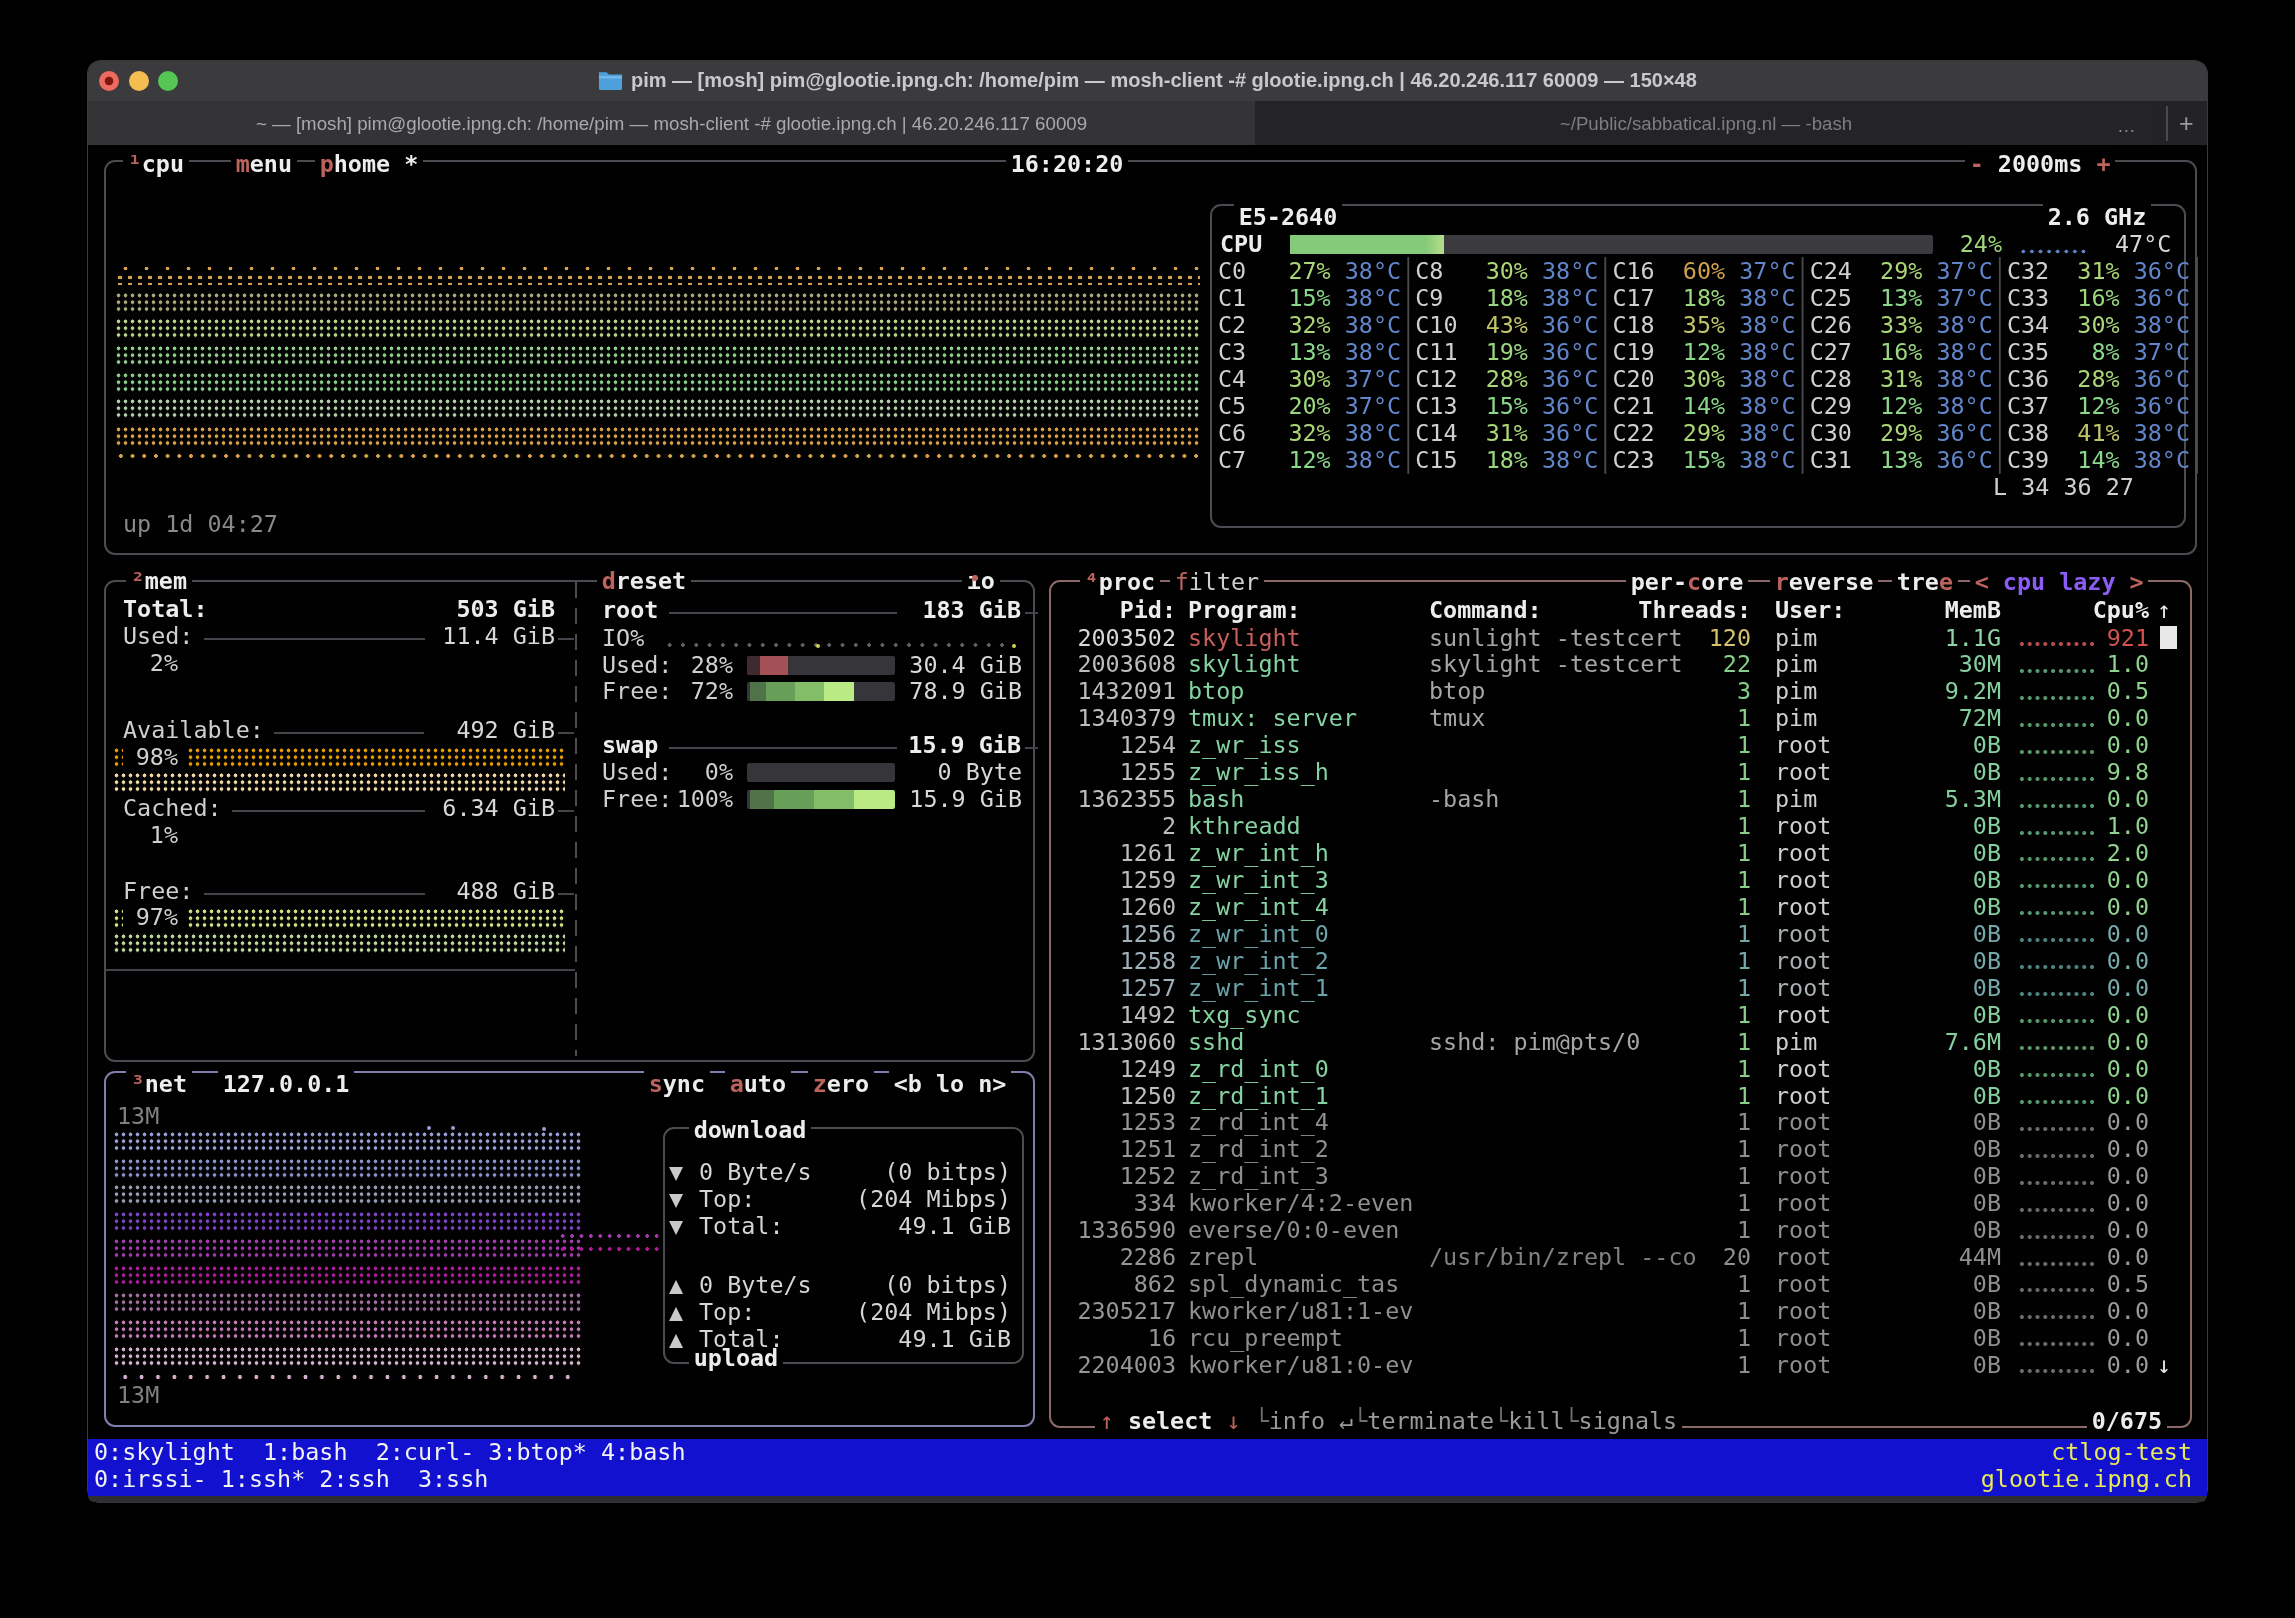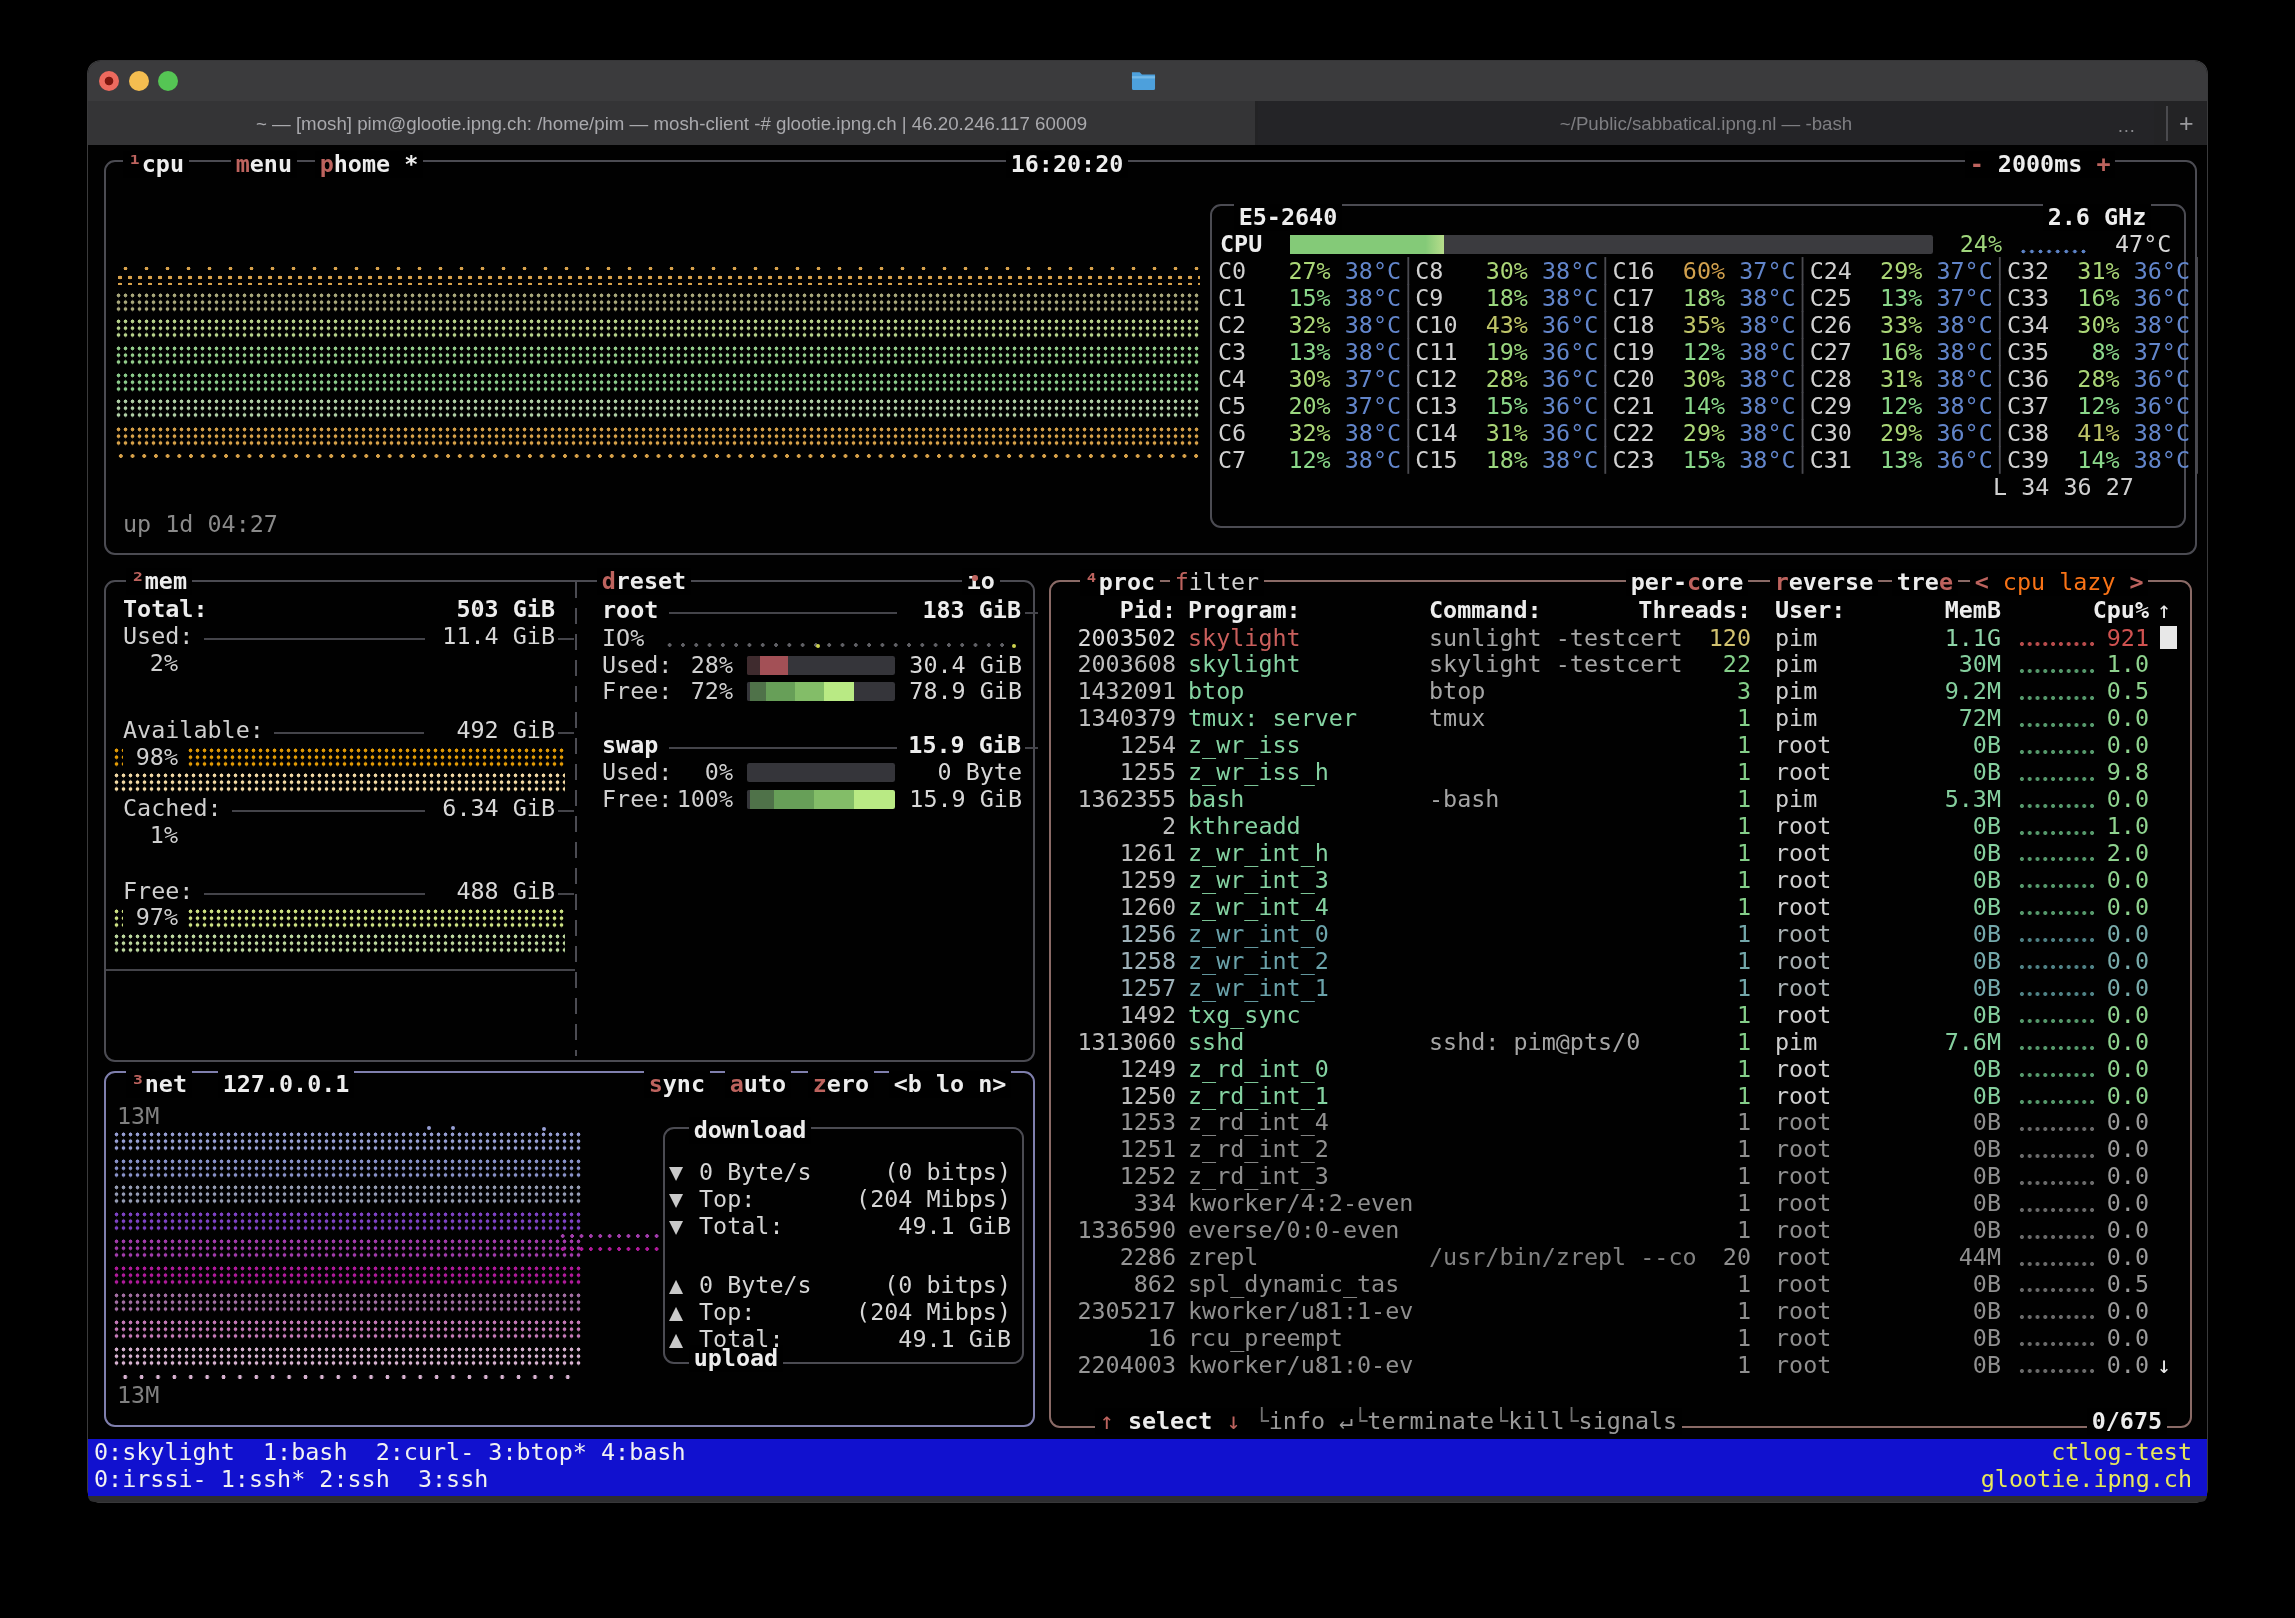--- a/index.html
+++ b/index.html
@@ -14,21 +14,21 @@
 
 <div class="abs" style="left:88px;top:61px;width:2119px;height:1441px;background:#010101;border-radius:12.5px;box-shadow:0 0 0 0.8px #4a4a4c,0 31px 70px rgba(0,0,0,.7);"></div>
 <div class="abs" style="left:88px;top:61px;width:2119px;height:41px;background:#3b3b3d;border-radius:12.5px 12.5px 0 0;"></div>
 <div class="abs" style="left:99px;top:71px;width:20px;height:20px;border-radius:50%;background:radial-gradient(circle at 50% 50%, #7d160e 0 3.9px, #ed6a5e 4.7px);"></div>
 <div class="abs" style="left:129px;top:71px;width:20px;height:20px;border-radius:50%;background:#f4bd50;"></div>
 <div class="abs" style="left:158px;top:71px;width:20px;height:20px;border-radius:50%;background:#55c554;"></div>
 <div class="abs" style="left:88px;top:69px;width:2119px;text-align:center;font-family:'Liberation Sans',sans-serif;font-size:20px;font-weight:600;color:#c9c9cb;">
   <svg width="25" height="20" viewBox="0 0 32 26" style="vertical-align:-3.1px;margin-right:7.8px;">
       <path fill="#4da0dc" d="M1 3 h10 l3 3 h17 v18 a2 2 0 0 1 -2 2 h-26 a2 2 0 0 1 -2 -2 z"></path>
       <path fill="#74b9e8" d="M1 8 h30 v3 h-30 z"></path>
-    </svg>
+    </svg><span>pim — [mosh] pim@glootie.ipng.ch: /home/pim — mosh-client -# glootie.ipng.ch | 46.20.246.117 60009 — 150×48</span>
 </div>
 
 <div class="abs" style="left:88px;top:101px;width:2119px;height:44px;background:#232325;"></div>
 <div class="abs" style="left:88px;top:101px;width:1167px;height:44px;background:#343436;"></div>
 <div class="abs" style="left:88px;top:113px;width:1167px;text-align:center;font-family:'Liberation Sans',sans-serif;font-size:18.7px;color:#a9a9ad;">~ — [mosh] pim@glootie.ipng.ch: /home/pim — mosh-client -# glootie.ipng.ch | 46.20.246.117 60009</div>
 <div class="abs" style="left:1258px;top:101px;width:896px;height:44px;background:#242427;"></div>
 <div class="abs" style="left:1258px;top:113px;width:896px;text-align:center;font-family:'Liberation Sans',sans-serif;font-size:18.7px;color:#7e7e82;">~/Public/sabbatical.ipng.nl — -bash</div>
 <div class="abs" style="left:2117px;top:115px;font-family:'Liberation Sans',sans-serif;font-size:18.7px;color:#8a8a8e;">…</div>
 <div class="abs" style="left:2166px;top:106px;width:1.6px;height:35px;background:#4a4a4e;"></div>
 <div class="abs" style="left:2179px;top:109px;font-family:'Liberation Sans',sans-serif;font-size:25px;font-weight:300;color:#9a9a9e;">+</div>
@@ -182,21 +182,21 @@
     <div style="left: 777px; top: 1299px; width: 234px; text-align: right; font-family: &quot;DejaVu Sans Mono&quot;, monospace; font-size: 23.4px; line-height: 27px; white-space: pre; color: rgb(213, 213, 213); position: absolute;">(204 Mibps)</div>
     <div style="left: 669px; top: 1326px; font-family: &quot;DejaVu Sans Mono&quot;, monospace; font-size: 23.4px; line-height: 27px; white-space: pre; color: rgb(201, 201, 201); position: absolute;">▲</div>
     <div style="left: 699px; top: 1326px; font-family: &quot;DejaVu Sans Mono&quot;, monospace; font-size: 23.4px; line-height: 27px; white-space: pre; color: rgb(213, 213, 213); position: absolute;">Total:</div>
     <div style="left: 777px; top: 1326px; width: 234px; text-align: right; font-family: &quot;DejaVu Sans Mono&quot;, monospace; font-size: 23.4px; line-height: 27px; white-space: pre; color: rgb(213, 213, 213); position: absolute;">49.1 GiB</div>
     <div style="left: 1049px; top: 580px; width: 1139px; height: 844px; border: 2.3px solid rgb(138, 106, 102); border-radius: 11px; position: absolute;"><i class="vl"></i><i class="vr"></i></div>
     <div style="left: 1080px; top: 569px; background: rgb(0, 0, 0); padding: 0px 4.7px; font-family: &quot;DejaVu Sans Mono&quot;, monospace; font-size: 23.4px; line-height: 27px; white-space: pre; font-weight: bold; color: rgb(237, 237, 237); position: absolute;"><span class="red">⁴</span><span style="font-weight:bold;color:#ededed">proc</span></div>
     <div style="left: 1170px; top: 569px; background: rgb(0, 0, 0); padding: 0px 4.7px; font-family: &quot;DejaVu Sans Mono&quot;, monospace; font-size: 23.4px; line-height: 27px; white-space: pre; color: rgb(207, 207, 207); position: absolute;"><span class="red">f</span>ilter</div>
     <div style="left: 1626px; top: 569px; background: rgb(0, 0, 0); padding: 0px 4.7px; font-family: &quot;DejaVu Sans Mono&quot;, monospace; font-size: 23.4px; line-height: 27px; white-space: pre; font-weight: bold; color: rgb(237, 237, 237); position: absolute;"><span style="font-weight:bold;color:#ededed">per-</span><span class="red">c</span><span style="font-weight:bold;color:#ededed">ore</span></div>
     <div style="left: 1770px; top: 569px; background: rgb(0, 0, 0); padding: 0px 4.7px; font-family: &quot;DejaVu Sans Mono&quot;, monospace; font-size: 23.4px; line-height: 27px; white-space: pre; font-weight: bold; color: rgb(237, 237, 237); position: absolute;"><span style="font-weight:bold;color:#ededed"></span><span class="red">r</span><span style="font-weight:bold;color:#ededed">everse</span></div>
     <div style="left: 1892px; top: 569px; background: rgb(0, 0, 0); padding: 0px 4.7px; font-family: &quot;DejaVu Sans Mono&quot;, monospace; font-size: 23.4px; line-height: 27px; white-space: pre; font-weight: bold; color: rgb(237, 237, 237); position: absolute;"><span style="font-weight:bold;color:#ededed">tre</span><span class="red">e</span><span style="font-weight:bold;color:#ededed"></span></div>
-    <div style="left: 1970px; top: 569px; background: rgb(0, 0, 0); padding: 0px 4.7px; font-family: &quot;DejaVu Sans Mono&quot;, monospace; font-size: 23.4px; line-height: 27px; white-space: pre; font-weight: bold; color: rgb(237, 237, 237); position: absolute;"><span class="red">&lt;</span><span style="font-weight:normal;color:#f97316"> cpu lazy </span><span class="red">&gt;</span></div>
+    <div style="left: 1970px; top: 569px; background: rgb(0, 0, 0); padding: 0px 4.7px; font-family: &quot;DejaVu Sans Mono&quot;, monospace; font-size: 23.4px; line-height: 27px; white-space: pre; font-weight: bold; color: rgb(237, 237, 237); position: absolute;"><span class="red">&lt;</span><span style="font-weight:bold;color:#8b5cf6"> cpu lazy </span><span class="red">&gt;</span></div>
     <div style="left: 1051px; top: 597px; width: 125px; text-align: right; font-family: &quot;DejaVu Sans Mono&quot;, monospace; font-size: 23.4px; line-height: 27px; white-space: pre; color: rgb(237, 237, 237); position: absolute;"><span style="font-weight:bold;color:#ededed">Pid:</span></div>
     <div style="left: 1188px; top: 597px; font-family: &quot;DejaVu Sans Mono&quot;, monospace; font-size: 23.4px; line-height: 27px; white-space: pre; color: rgb(237, 237, 237); position: absolute;"><span style="font-weight:bold;color:#ededed">Program:</span></div>
     <div style="left: 1429px; top: 597px; font-family: &quot;DejaVu Sans Mono&quot;, monospace; font-size: 23.4px; line-height: 27px; white-space: pre; color: rgb(237, 237, 237); position: absolute;"><span style="font-weight:bold;color:#ededed">Command:</span></div>
     <div style="left: 1626px; top: 597px; width: 125px; text-align: right; font-family: &quot;DejaVu Sans Mono&quot;, monospace; font-size: 23.4px; line-height: 27px; white-space: pre; color: rgb(237, 237, 237); position: absolute;"><span style="font-weight:bold;color:#ededed">Threads:</span></div>
     <div style="left: 1775px; top: 597px; font-family: &quot;DejaVu Sans Mono&quot;, monospace; font-size: 23.4px; line-height: 27px; white-space: pre; color: rgb(237, 237, 237); position: absolute;"><span style="font-weight:bold;color:#ededed">User:</span></div>
     <div style="left: 1900px; top: 597px; width: 101px; text-align: right; font-family: &quot;DejaVu Sans Mono&quot;, monospace; font-size: 23.4px; line-height: 27px; white-space: pre; color: rgb(237, 237, 237); position: absolute;"><span style="font-weight:bold;color:#ededed">MemB</span></div>
     <div style="left: 2048px; top: 597px; width: 101px; text-align: right; font-family: &quot;DejaVu Sans Mono&quot;, monospace; font-size: 23.4px; line-height: 27px; white-space: pre; color: rgb(237, 237, 237); position: absolute;"><span style="font-weight:bold;color:#ededed">Cpu%</span></div>
     <div style="left: 2157px; top: 597px; font-family: &quot;DejaVu Sans Mono&quot;, monospace; font-size: 23.4px; line-height: 27px; white-space: pre; color: rgb(232, 232, 232); position: absolute;">↑</div>
     <div style="left: 1051px; top: 625px; width: 1134px; height: 27px; position: absolute;"></div>
     <div style="left: 1051px; top: 625px; width: 125px; text-align: right; font-family: &quot;DejaVu Sans Mono&quot;, monospace; font-size: 23.4px; line-height: 27px; white-space: pre; color: rgb(216, 216, 216); position: absolute;">2003502</div>

